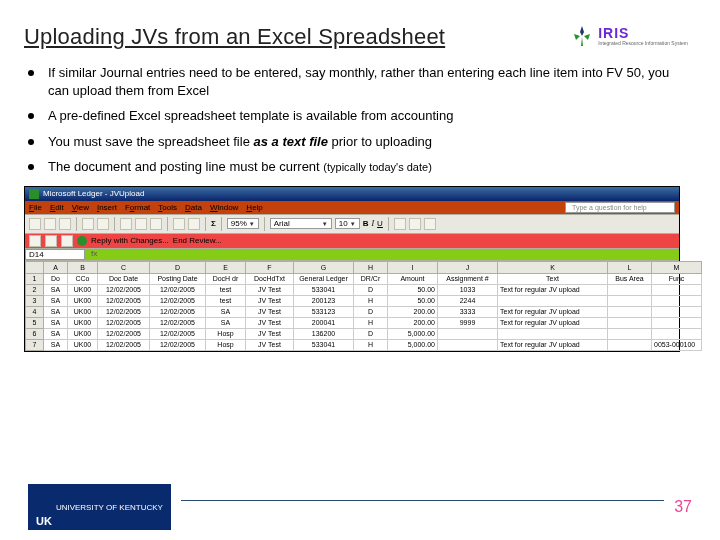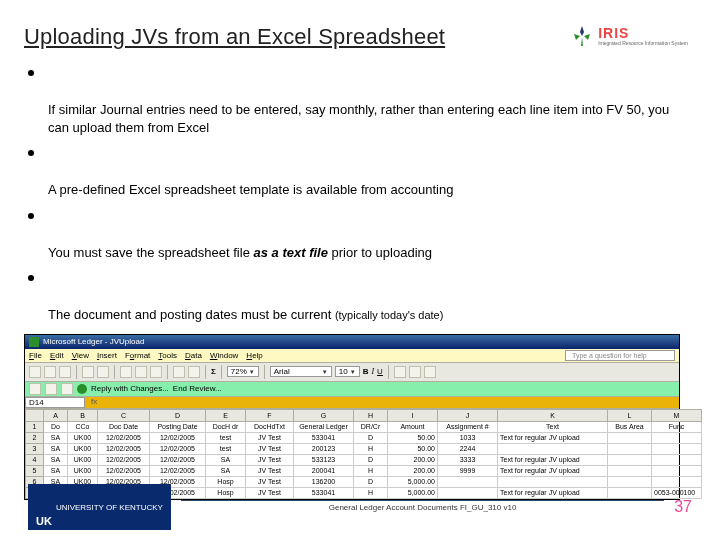--- a/index.html
+++ b/index.html
@@ -14,26 +14,26 @@
   .title-row { display: flex; align-items: flex-start; justify-content: space-between; }
   .title {
     font-size: 22px;
     color: #222;
     text-decoration: underline;
     font-weight: normal;
     letter-spacing: 0.2px;
   }
   .logo { display: flex; align-items: center; gap: 4px; }
   .logo-mark { width: 24px; height: 24px; }
-  .logo-text { font-size: 14px; font-weight: bold; color: #ef4444; letter-spacing: 1px; }
+  .logo-text { font-size: 14px; font-weight: bold; color: #6d28d9; letter-spacing: 1px; }
   .logo-sub { font-size: 5px; color: #666; line-height: 1.1; }
   .bullets { margin-top: 14px; }
   .bullet-row { display: flex; align-items: flex-start; margin-bottom: 8px; }
   .dot { width: 6px; height: 6px; background: #000; border-radius: 50%; margin: 6px 14px 0 4px; flex-shrink: 0; }
-  .btext { font-size: 13px; color: #000; line-height: 1.35; margin-top: 37px; }
+  .btext { font-size: 13px; color: #000; line-height: 1.35; }
   .btext .bold { font-weight: bold; }
   .btext .ital { font-style: italic; font-weight: bold; }
   .btext .small { font-size: 11px; }
 
   .excel-shot {
     margin: 10px 0 0 0;
     border: 1px solid #000;
     width: 656px;
     font-size: 8px;
     font-family: Tahoma, Arial, sans-serif;
@@ -42,21 +42,21 @@
   }
   .xl-titlebar {
     background: linear-gradient(#3a6ea5, #0a246a);
     color: #fff;
     padding: 2px 4px;
     font-size: 8px;
     display: flex; align-items: center; gap:4px;
   }
   .xl-titlebar .xicon { width:10px; height:10px; background:#2a8f2a; display:inline-block; }
   .xl-menubar {
-    background: #fef9c3;
+    background: #c2410c;
     display: flex; align-items: center;
     padding: 1px 4px;
     gap: 8px;
     border-bottom: 1px solid #b0aea0;
   }
   .xl-menubar span { font-size:8px; }
   .xl-menubar .u { text-decoration: underline; }
   .help-box {
     margin-left: auto;
     background: #fff; border:1px solid #999;
@@ -68,26 +68,26 @@
     padding:2px 4px; border-bottom:1px solid #b0aea0;
     font-size:8px;
   }
   .tb-btn { width:12px; height:12px; background:#f4f3eb; border:1px solid #c0bfb0; display:inline-block; }
   .tb-sep { width:1px; height:14px; background:#b0aea0; margin:0 2px; }
   .tb-combo { background:#fff; border:1px solid #999; padding:0 3px; display:inline-flex; align-items:center; gap:2px; }
   .tb-combo .dd { font-size:6px; color:#333; }
   .font-bold { font-weight:bold; }
   .font-ital { font-style:italic; font-family:'Times New Roman',serif; }
   .xl-reply {
-    background:#86efac; padding:1px 4px; border-bottom:1px solid #b0aea0;
+    background:#ef4444; padding:1px 4px; border-bottom:1px solid #b0aea0;
     display:flex; align-items:center; gap:4px;
   }
   .green-dot { width:10px;height:10px;border-radius:50%;background:#2a8f2a;display:inline-block; }
   .xl-namebox {
-    background:#eab308; display:flex; border-bottom:1px solid #b0aea0;
+    background:#84cc16; display:flex; border-bottom:1px solid #b0aea0;
   }
   .name-cell { background:#fff; border:1px solid #999; width:60px; padding:0 3px; font-size:8px; }
   .fx { padding:0 6px; font-size:8px; color:#555; }
   .sheet { width:100%; border-collapse:collapse; table-layout:fixed; }
   .sheet th {
     background:#e9e8e0; border:1px solid #b0aea0;
     font-weight:normal; font-size:7px; height:12px; text-align:center;
   }
   .sheet td.rowhdr {
     background:#e9e8e0; border:1px solid #b0aea0;
@@ -147,21 +147,21 @@
     <div class="bullet-row">
       <span class="dot"></span>
       <div class="btext"><span>A pre-defined Excel spreadsheet template is available from accounting</span></div>
     </div>
     <div class="bullet-row">
       <span class="dot"></span>
       <div class="btext"><span>You must save the spreadsheet file </span><span class="ital">as a text file</span><span> prior to uploading</span></div>
     </div>
     <div class="bullet-row">
       <span class="dot"></span>
-      <div class="btext"><span>The document and posting dates must be current </span><span class="small">(typically today's date)</span></div>
+      <div class="btext"><span>The document and posting line must be current </span><span class="small">(typically today's date)</span></div>
     </div>
   </div>
 
   <div class="excel-shot">
     <div class="xl-titlebar">
       <span class="xicon"></span>
       <span>Microsoft Ledger - JVUpload</span>
     </div>
     <div class="xl-menubar">
       <span><span class="u">F</span>ile</span>
@@ -186,21 +186,21 @@
       <span class="tb-btn"></span>
       <span class="tb-btn"></span>
       <span class="tb-btn"></span>
       <span class="tb-sep"></span>
       <span class="tb-btn"></span>
       <span class="tb-btn"></span>
       <span class="tb-sep"></span>
       <span style="font-weight:bold">Σ</span>
       <span class="tb-sep"></span>
       <span class="tb-combo">
-          <span>72%</span>
+          <span>95%</span>
           <span class="dd">▼</span>
         </span>
       <span class="tb-sep"></span>
       <span class="tb-combo" style="width:62px">
           <span>Arial</span>
           <span class="dd" style="margin-left:auto">▼</span>
         </span>
       <span class="tb-combo">
           <span>10</span>
           <span class="dd">▼</span>
@@ -376,16 +376,15 @@
   </div>
 </div>
 
 <div class="footer">
   <div class="uk">
     <span class="k">UK</span>
     <span>UNIVERSITY OF KENTUCKY</span>
   </div>
   <div class="foot-line">
     <div class="ln"></div>
-    <div class="foot-text">General Ledger Account Documents FI_GU_310 v10</div>
   </div>
   <div class="pagenum">37</div>
 </div>
 
 </body></html>

